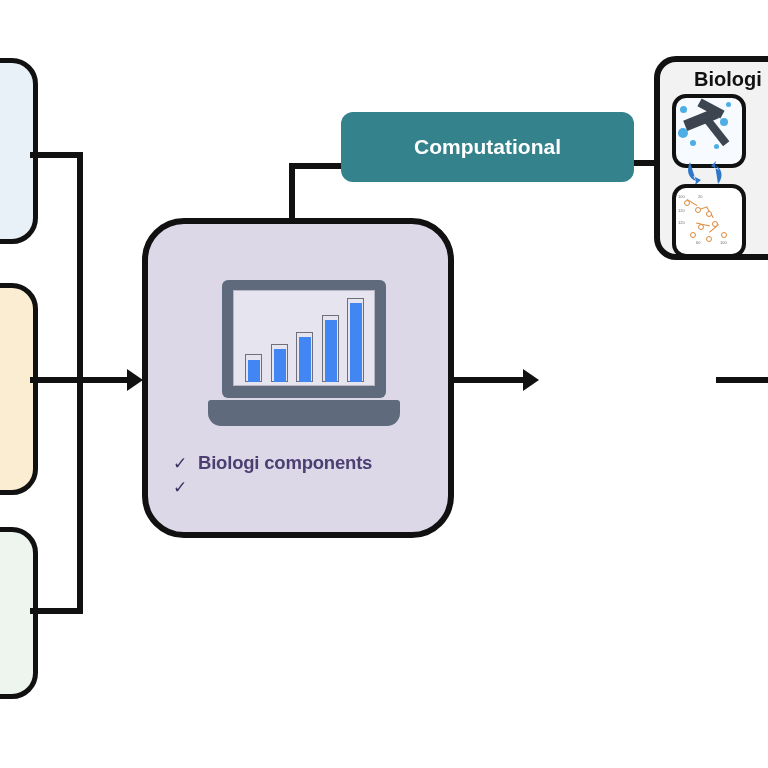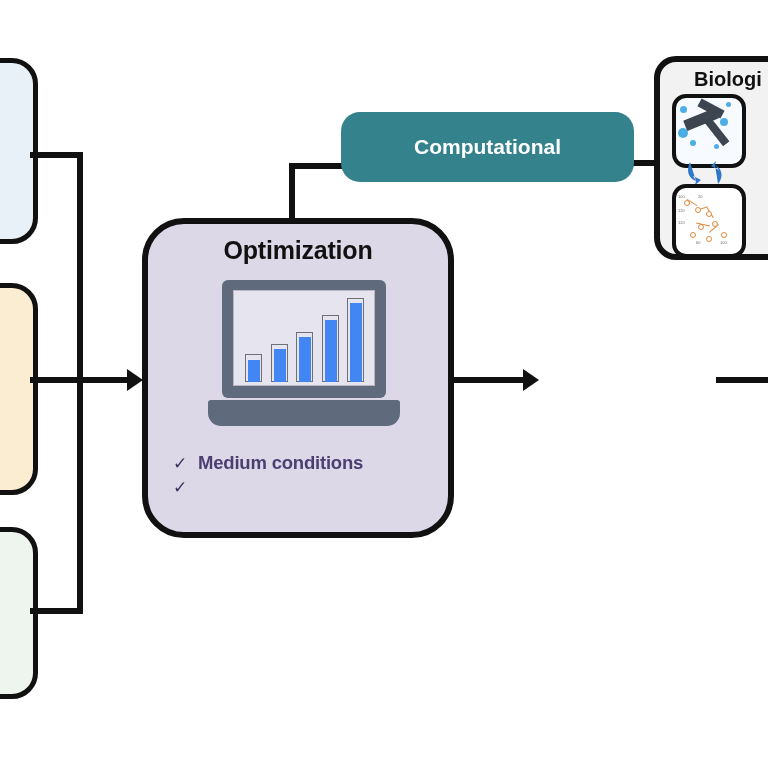--- a/index.html
+++ b/index.html
@@ -251,21 +251,20 @@
   <div class="wire wire-h" style="left:289px; top:163px; width:60px;"></div>
 
   <div class="wire wire-h" style="left:628px; top:160px; width:36px;"></div>
 
   <div class="wire wire-h" style="left:450px; top:377px; width:76px;"></div>
   <div class="arrowhead" style="left:523px; top:369px;"></div>
 
   <div class="wire wire-h" style="left:716px; top:377px; width:60px;"></div>
 
   <div class="node" id="optimization-card" style="background: rgb(220, 216, 232);">
-    <div id="optimization-title">Optimization</div>
 
     <div id="laptop">
       <div id="laptop-screen-shell">
         <div id="laptop-screen">
           <div id="bar-chart">
               <div class="bar-group" style="left: 2px;">
                 <div class="bar-target" style="height: 27.52px;"></div>
                 <div class="bar-value" style="height: 22.36px; background: rgb(66, 134, 244);"></div>
               </div>
               <div class="bar-group" style="left: 27.6px;">
@@ -286,29 +285,29 @@
               </div>
             </div>
         </div>
       </div>
       <div id="laptop-base"></div>
     </div>
 
     <div id="checklist">
       <div class="check-row">
         <span class="check-mark">✓</span>
-        <span class="check-text">Medium conditions</span>
+        <span class="check-text">Biologi components</span>
       </div>
       <div class="check-row">
         <span class="check-mark">✓</span>
       </div>
     </div>
   </div>
 
-  <div class="node" id="cfd-box" style="background: rgb(52, 130, 139); border-radius: 19px;">
+  <div class="node" id="cfd-box" style="background: rgb(52, 130, 139);">
     <div id="cfd-label" style="color: rgb(255, 255, 255);">
       <span>Computational</span><br>
     </div>
   </div>
 
   <div class="node" id="biological-card">
     <div id="biological-title">Biologi</div>
 
     <div class="bio-thumb" id="bio-thumb-cells">
       <div class="cell-shape" style="left:8px; top:16px; width:34px; height:11px; transform:rotate(-22deg);"></div>

